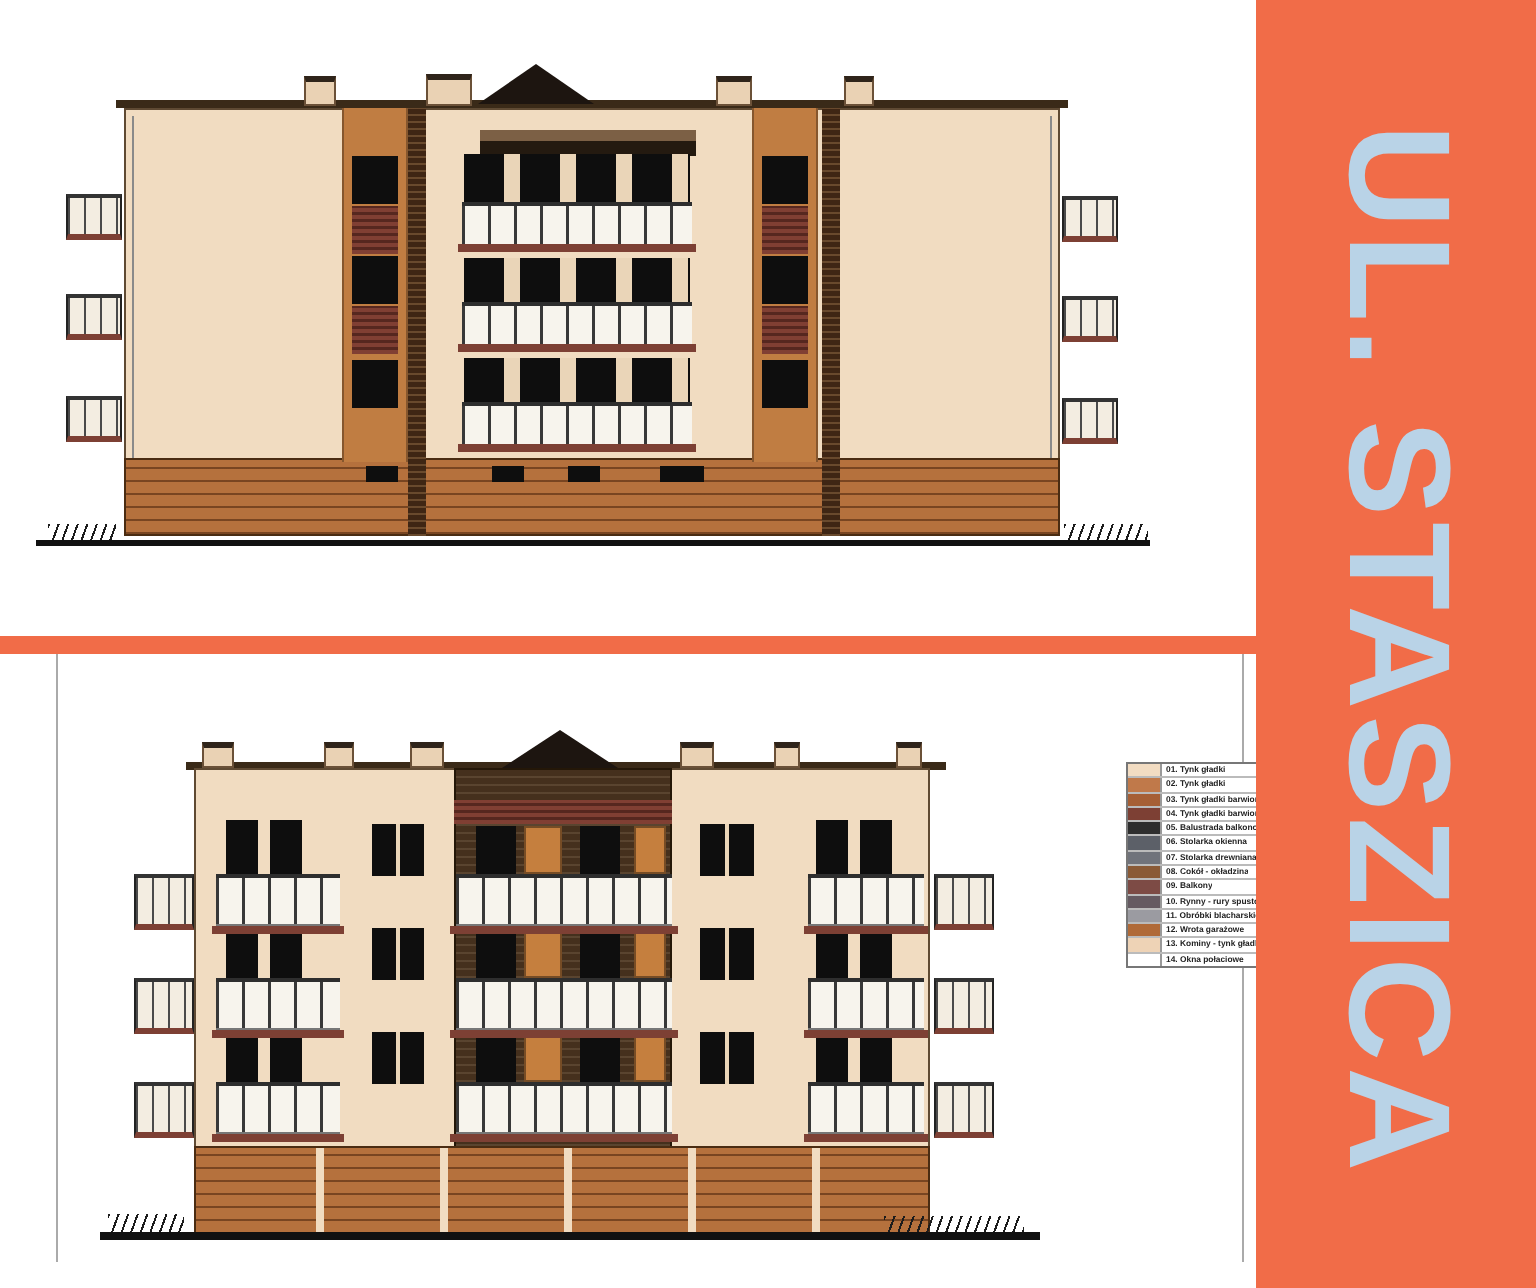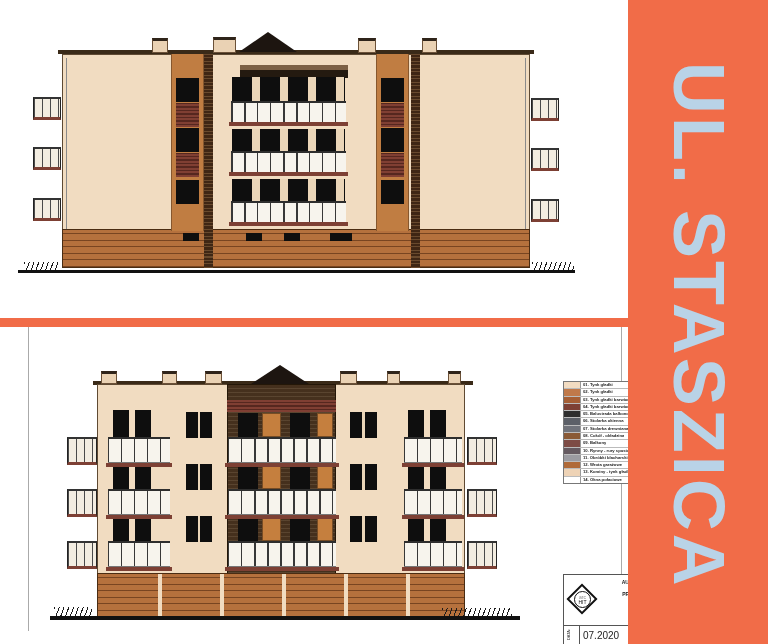--- a/index.html
+++ b/index.html
@@ -251,38 +251,19 @@
     <div class="lrow">
         <span class="lsw" style="background: rgb(238, 211, 182);"></span>
         <span class="llb">13. Kominy - tynk gładki</span>
       </div>
     <div class="lrow">
         <span class="lsw" style="background: rgb(255, 255, 255);"></span>
         <span class="llb">14. Okna połaciowe</span>
       </div>
   </div>
 
-  <div class="a tblock">
-    <div class="a logo">
-      <i class="a diamond"></i>
-      <div class="a lcircle">
-        <div class="l1">arc</div>
-        <div class="l2">HIT</div>
-      </div>
-    </div>
-    <div class="a firm">
-      <div>AUTORSKA</div>
-      <div>UL</div>
-      <div>PRACOWNI</div>
-      <div>TEL.:</div>
-    </div>
-    <i class="a tbdiv"></i>
-    <i class="a dlv"></i>
-    <span class="a datelabel">DATA:</span>
-    <span class="a dateval">07.2020</span>
-  </div>
 
   <div class="a divider"></div>
   <div class="a banner">
     <div class="banner-text">UL. STASZICA</div>
   </div>
 
 </div>
 
 </body></html>

